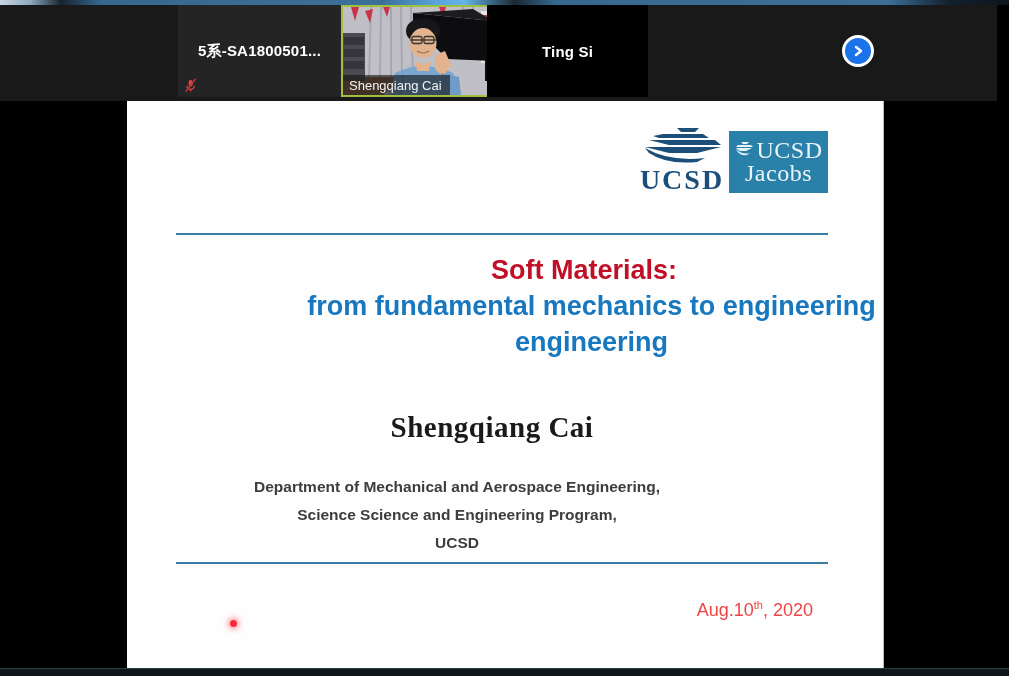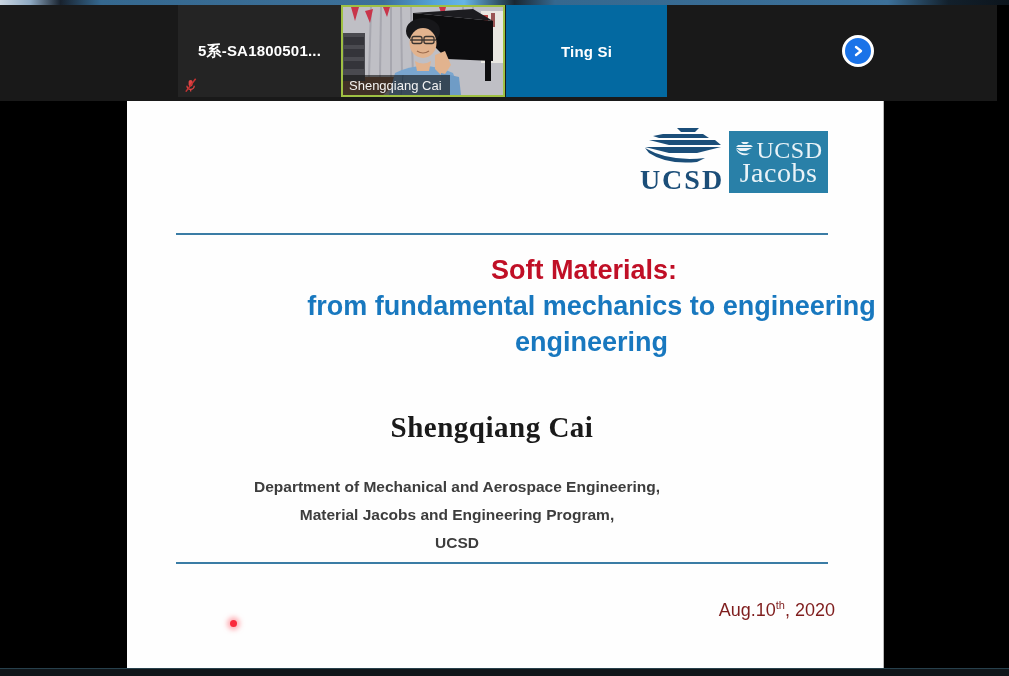--- a/index.html
+++ b/index.html
@@ -22,21 +22,21 @@
   }
   .tile {
     position: absolute; top: 0; height: 92px; background: #242424;
     display: flex; align-items: center; justify-content: center;
   }
   .tile .tile-name {
     color: #fff; font-weight: bold; font-size: 15px; letter-spacing: 0.2px;
     text-align: center; padding: 0 6px;
   }
   .tile-1 { left: 178px; width: 163px; }
-  .tile-3 { left: 506px; width: 161px; background: #0369a1; }
+  .tile-3 { left: 487px; width: 161px; background: #000000; }
   .tile-4 { left: 667px; width: 163px; }
 
   .mic-muted {
     position: absolute; left: 5px; bottom: 4px; width: 15px; height: 15px;
   }
 
   
   .tile-video {
     left: 341px; width: 164px; height: 92px;
     border: 2px solid #9fc043; background: #9a9aa0; overflow: hidden;
@@ -66,40 +66,40 @@
   .ucsd-logo .ucsd-word {
     font-family: "Liberation Serif", serif; font-weight: bold; color: #1b4e79;
     font-size: 28px; letter-spacing: 2px; line-height: 26px; margin-top: 1px;
   }
   .jacobs-box {
     width: 99px; height: 62px; background: #2980a8; color: #fff;
     display: flex; flex-direction: column; align-items: center; justify-content: center;
     font-family: "Liberation Serif", serif;
   }
   .jacobs-line1 { display: flex; align-items: center; gap: 2px; font-size: 24px; line-height: 22px; letter-spacing: 0.5px; color: #eaf3f8; }
-  .jacobs-line2 { font-size: 28px; line-height: 24px; letter-spacing: 0.5px; color: #eaf3f8; }
+  .jacobs-line2 { font-size: 24px; line-height: 24px; letter-spacing: 0.5px; color: #eaf3f8; }
 
   .rule { position: absolute; left: 49px; width: 652px; height: 2px; background: #3a7ca5; }
   .rule-top { top: 132px; }
   .rule-bottom { top: 461px; }
 
   .title-block { position: absolute; left: 0; top: 151px; width: 914px; text-align: center; font-weight: bold; font-size: 27px; line-height: 36px; }
   .title-red  { color: #c00f26; }
   .title-blue { color: #1878bf; padding-left: 15px; }
 
   .author {
     position: absolute; left: 0; top: 310px; width: 730px; text-align: center;
     font-family: "Liberation Serif", serif; font-weight: bold; color: #1a1a1a;
     font-size: 29px; letter-spacing: 0.5px;
   }
 
   .affiliation { position: absolute; left: 0; top: 372px; width: 660px; text-align: center; }
   .affiliation div { font-weight: bold; color: #3d3d3d; font-size: 15.5px; line-height: 28px; }
 
-  .slide-date { position: absolute; right: 48px; top: 498px; font-size: 18px; color: #7f1d1d; }
+  .slide-date { position: absolute; right: 70px; top: 498px; font-size: 18px; color: #ef4444; }
   .slide-date sup { font-size: 11px; }
 
   .laser-dot {
     position: absolute; left: 103px; top: 519px; width: 7px; height: 7px;
     border-radius: 50%; background: #f92a3c;
     box-shadow: 0 0 5px 3px rgba(255,110,120,0.55);
   }
 
   .bottom-strip {
     position: absolute; left: 0; top: 668px; width: 1009px; height: 8px;
@@ -236,21 +236,21 @@
   <div class="title-block">
     <div class="title-red">Soft Materials:</div>
     <div class="title-blue">from fundamental mechanics to engineering</div>
     <div class="title-blue">engineering</div>
   </div>
 
   <div class="author">Shengqiang Cai</div>
 
   <div class="affiliation">
     <div>Department of Mechanical and Aerospace Engineering,</div>
-    <div>Material Jacobs and Engineering Program,</div>
+    <div>Science Science and Engineering Program,</div>
     <div>UCSD</div>
   </div>
 
   <div class="rule rule-bottom"></div>
 
   <div class="slide-date"><span>Aug.10</span><sup>th</sup><span>, 2020</span></div>
 
   <div class="laser-dot"></div>
 </div>
 

